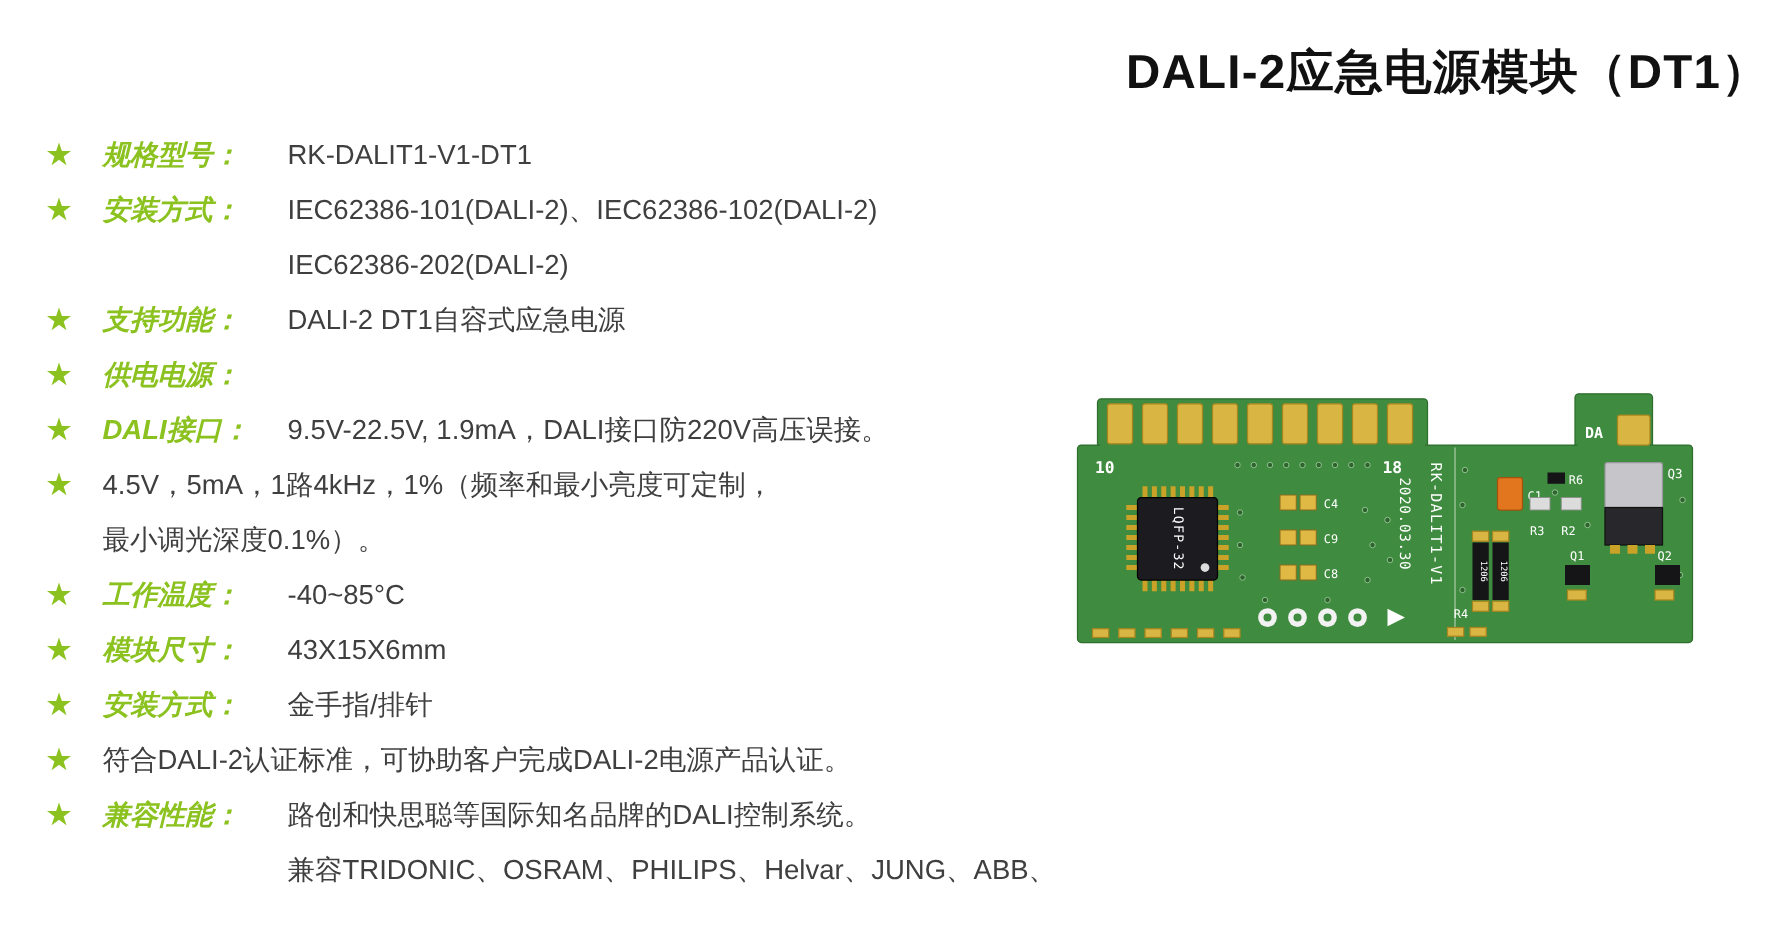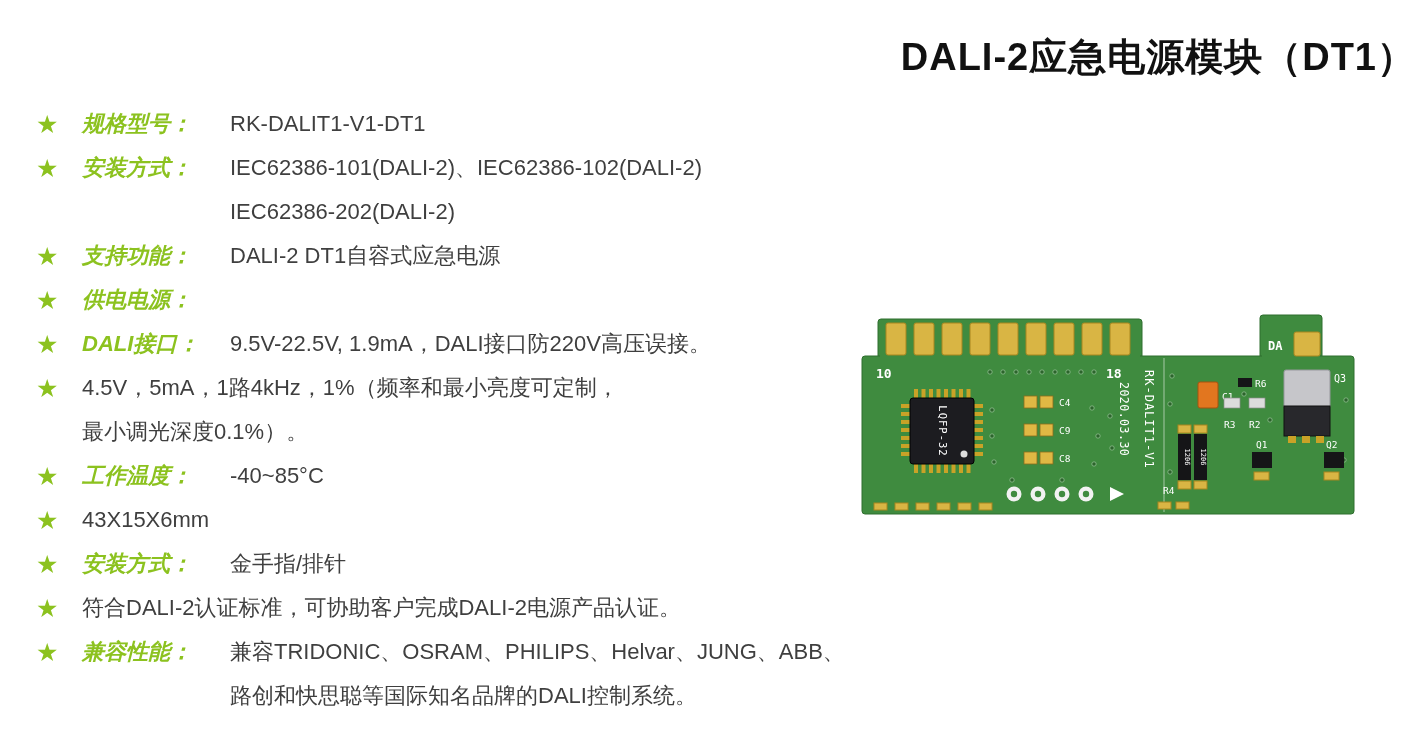--- a/index.html
+++ b/index.html
@@ -124,20 +124,21 @@
       </div>
       <div class="spec-row">
         <span class="star">★</span>
         <span class="spec-label">工作温度：</span>
         <div class="spec-value">
           <div class="spec-line">-40~85°C</div>
         </div>
       </div>
       <div class="spec-row">
         <span class="star">★</span>
+        <span class="spec-label">模块尺寸：</span>
         <div class="spec-value">
           <div class="spec-line">43X15X6mm</div>
         </div>
       </div>
       <div class="spec-row">
         <span class="star">★</span>
         <span class="spec-label">安装方式：</span>
         <div class="spec-value">
           <div class="spec-line">金手指/排针</div>
         </div>
@@ -145,22 +146,22 @@
       <div class="spec-row">
         <span class="star">★</span>
         <div class="spec-value">
           <div class="spec-line">符合DALI-2认证标准，可协助客户完成DALI-2电源产品认证。</div>
         </div>
       </div>
       <div class="spec-row">
         <span class="star">★</span>
         <span class="spec-label">兼容性能：</span>
         <div class="spec-value">
+          <div class="spec-line">路创和快思聪等国际知名品牌的DALI控制系统。</div>
           <div class="spec-line">兼容TRIDONIC、OSRAM、PHILIPS、Helvar、JUNG、ABB、</div>
-          <div class="spec-line">路创和快思聪等国际知名品牌的DALI控制系统。</div>
         </div>
       </div>
     </main>
 
   <figure class="pcb-figure">
     <svg viewBox="0 0 500 210" width="500" height="210" xmlns="http://www.w3.org/2000/svg">
 
       <g>
         <rect class="board" x="20" y="7" width="264" height="42" rx="3" stroke="#2e6e2e"></rect>
         <rect class="board" x="402" y="3" width="62" height="48" rx="3" stroke="#2e6e2e"></rect>

